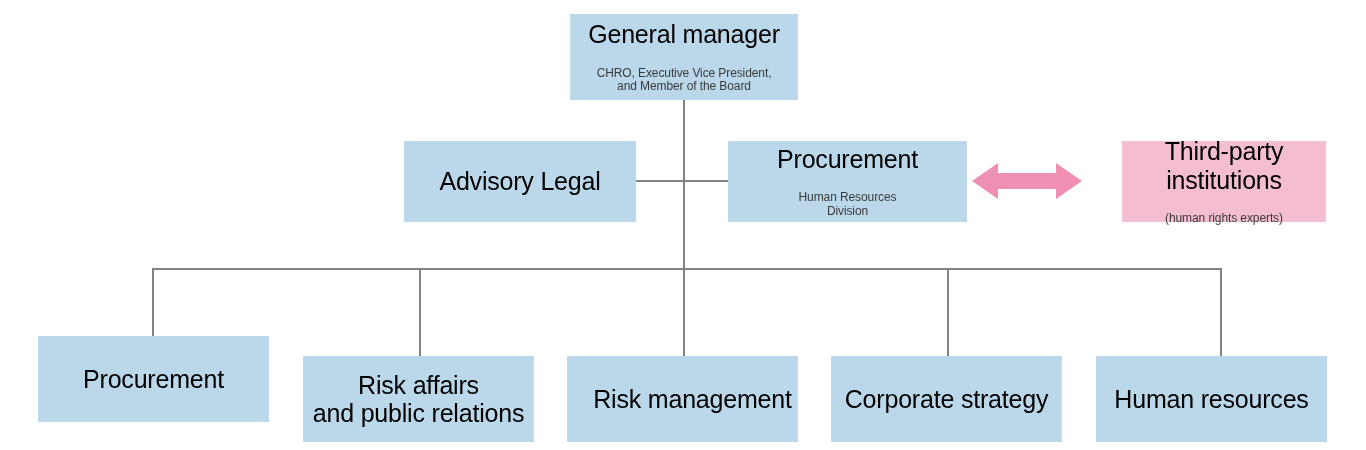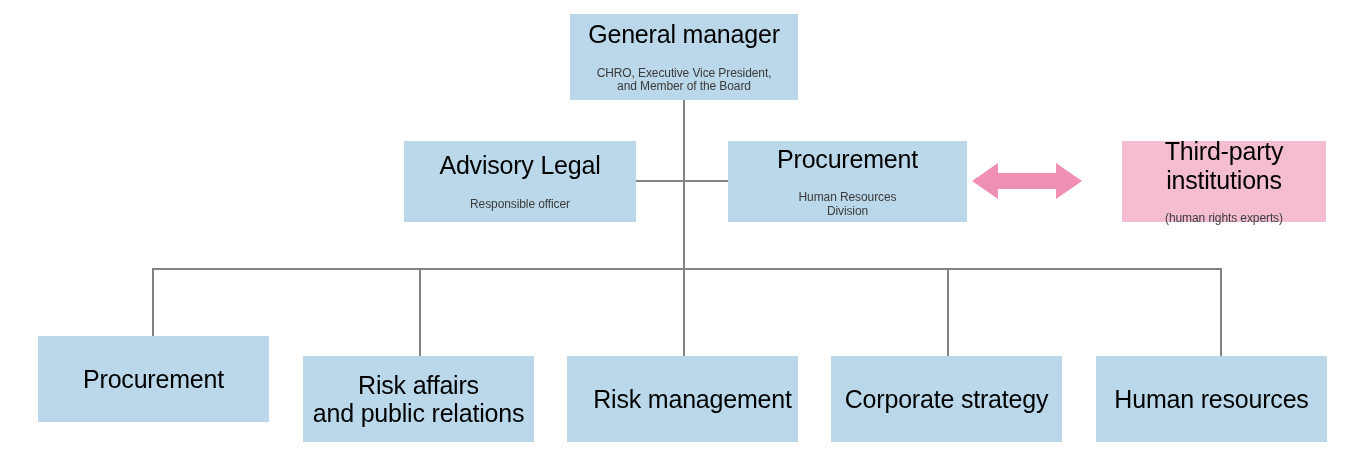--- a/index.html
+++ b/index.html
@@ -86,21 +86,20 @@
   <div class="line line-v" style="left:1220px; top:268px; height:88px;"></div>
 
   <div class="node" style="left:570px; top:14px; width:228px; height:86px;">
     <div class="node-title">General manager</div>
     <div class="node-sub">CHRO, Executive Vice President,
 and Member of the Board</div>
   </div>
 
   <div class="node" style="left:404px; top:141px; width:232px; height:81px;">
     <div class="node-title">Advisory Legal</div>
-    <div class="node-sub">Responsible officer</div>
   </div>
 
   <div class="node" style="left:728px; top:141px; width:239px; height:81px;">
     <div class="node-title">Procurement</div>
     <div class="node-sub">Human Resources
 Division</div>
   </div>
 
   <div id="bidir-arrow">
     <svg width="110" height="42" viewBox="0 0 110 42" aria-hidden="true">

